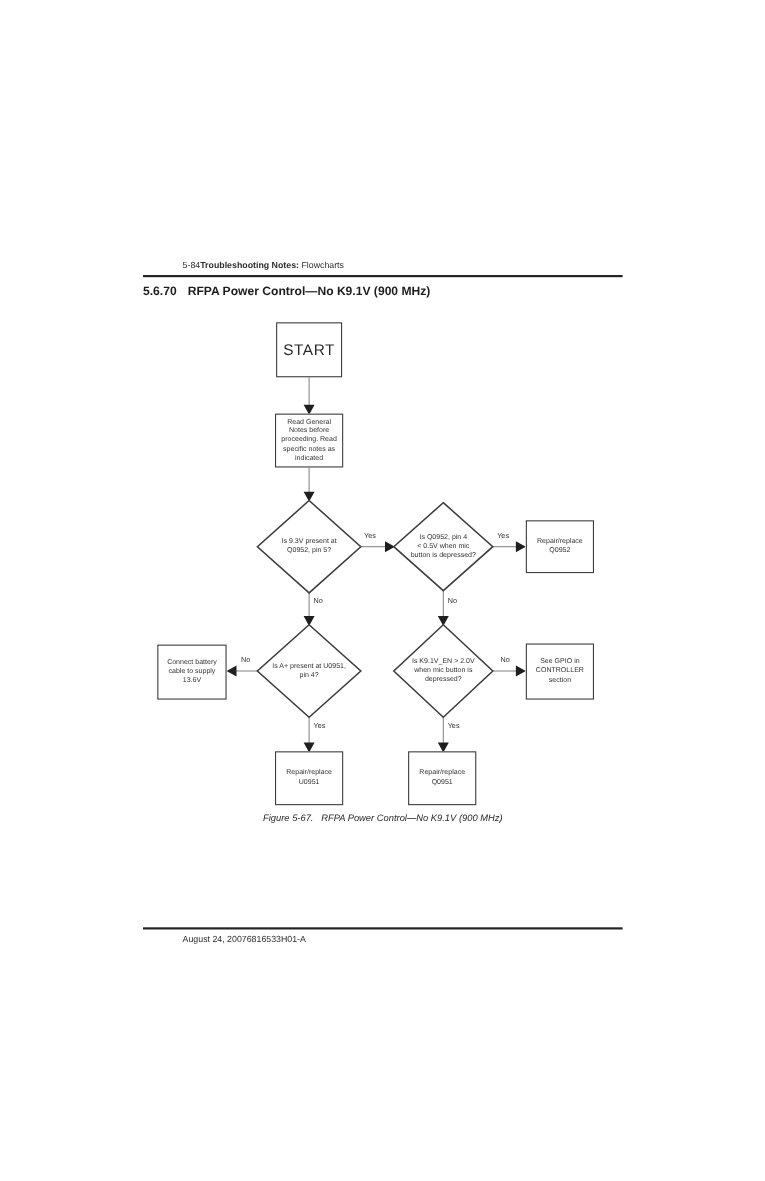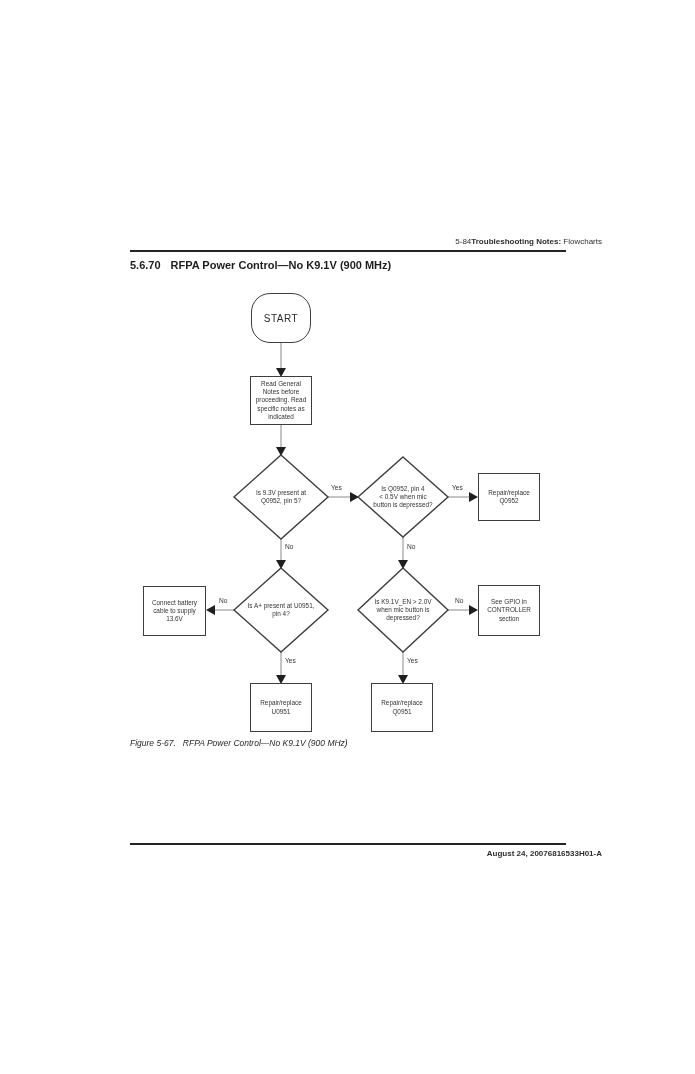--- a/index.html
+++ b/index.html
@@ -3,43 +3,43 @@
 <meta charset="utf-8">
 <style>
   html,body{margin:0;padding:0;}
   body{
     width:695px;height:1074px;position:relative;background:#ffffff;
     font-family:"Liberation Sans", sans-serif;color:#2e2e2e;
     -webkit-font-smoothing:antialiased;overflow:hidden;
   }
   .abs{position:absolute;}
   
-  .hf-row{left:130px;width:436px;display:flex;justify-content:flex-end;
+  .hf-row{left:130px;width:436px;display:flex;justify-content:flex-start;
     font-size:8px;line-height:10px;color:#2e2e2e;padding-left:36px;}
   .rule{left:130px;width:436px;height:2px;background:#242424;}
   .bold{font-weight:bold;}
   
   .sec-title{left:130px;top:259px;font-size:11px;font-weight:bold;color:#1d1d1d;
     white-space:nowrap;text-align:right;}
   .sec-title .gap{display:inline-block;width:10px;}
   
   #flow-svg{left:0;top:0;}
   .node{
     box-sizing:border-box;border:1.5px solid #3d3d3d;background:#ffffff;
     display:flex;align-items:center;justify-content:center;text-align:center;
     font-size:6.4px;line-height:1.3;color:#333;white-space:pre-line;
   }
-  .start-node{font-size:10px;letter-spacing:.5px;color:#2a2a2a;border-radius:19px;}
+  .start-node{font-size:14px;letter-spacing:.5px;color:#2a2a2a;}
   .dtext{
     display:flex;align-items:center;justify-content:center;text-align:center;
     font-size:6.4px;line-height:1.3;color:#333;white-space:pre-line;background:transparent;
   }
   .edge-label{font-size:6.6px;color:#333;line-height:7px;}
   
-  .caption{left:130px;top:738px;width:436px;text-align:left;font-style:italic;
+  .caption{left:130px;top:738px;width:436px;text-align:center;font-style:italic;
     font-size:8.5px;color:#2a2a2a;}
   .caption .gap{display:inline-block;width:7px;}
 </style>
 </head>
 <body>
 
 <div class="abs hf-row" style="top:237px;">
   <span>5-84</span>
   <span><span class="bold">Troubleshooting Notes:</span><span> Flowcharts</span></span>
 </div>
@@ -125,16 +125,16 @@
 <div class="abs edge-label" style="left:219px;top:597px;">No</div>
 <div class="abs edge-label" style="left:455px;top:597px;">No</div>
 <div class="abs edge-label" style="left:285px;top:657px;">Yes</div>
 <div class="abs edge-label" style="left:407px;top:657px;">Yes</div>
 
 <div class="abs caption">
   <span>Figure 5-67.</span><span class="gap"></span><span>RFPA Power Control—No K9.1V (900 MHz)</span>
 </div>
 
 <div class="abs rule" style="top:843px;"></div>
-<div class="abs hf-row" style="top:849px;font-weight:bold;">
+<div class="abs hf-row" style="top:849px;">
   <span>August 24, 2007</span>
   <span>6816533H01-A</span>
 </div>
 
 </body></html>

